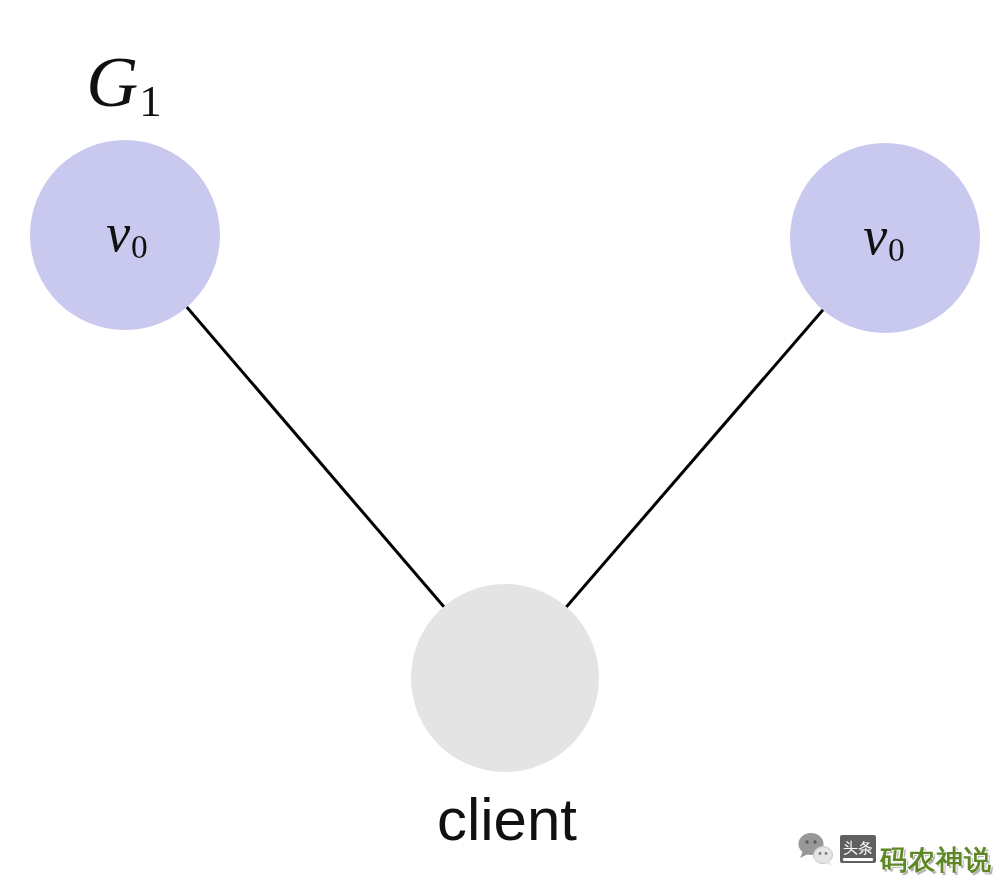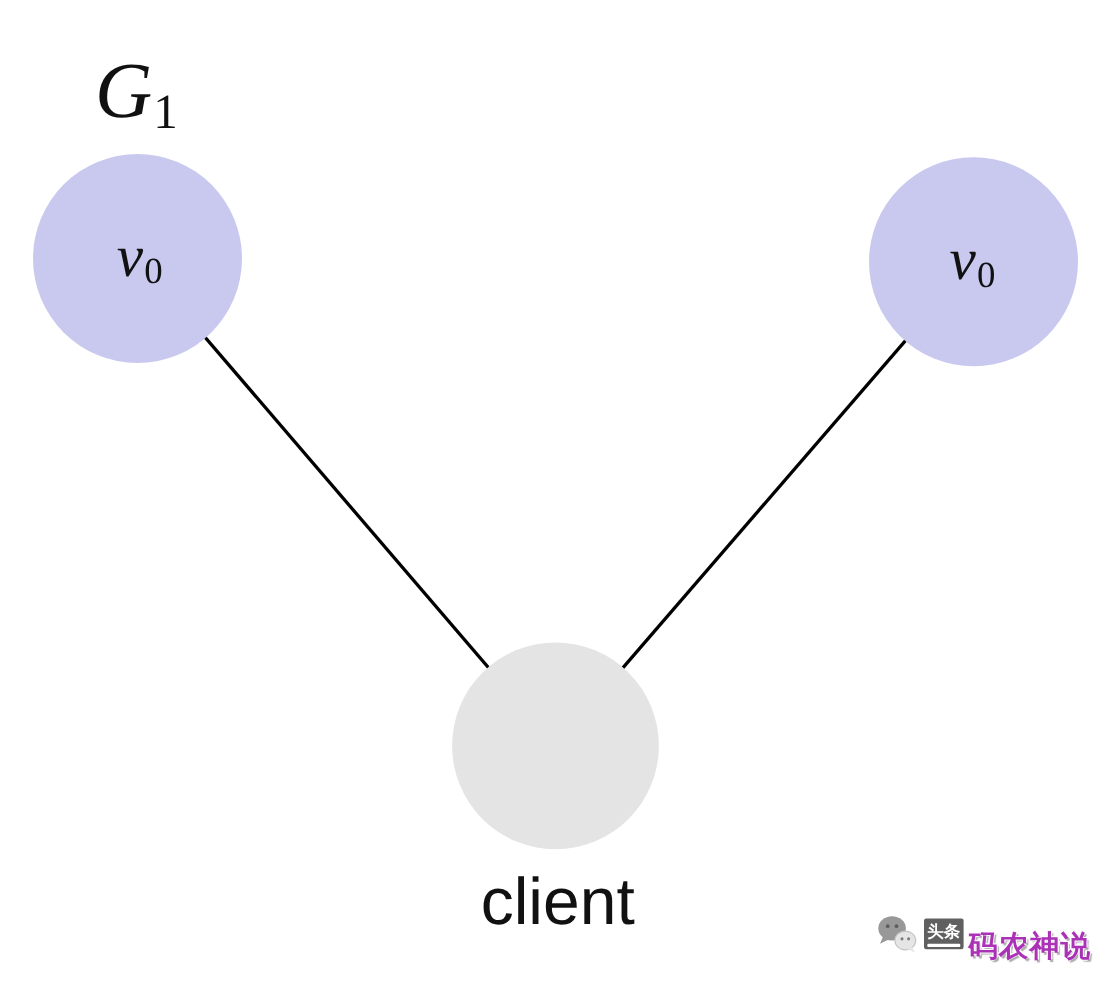--- a/index.html
+++ b/index.html
@@ -57,41 +57,41 @@
     bottom: 22px;
     display: flex;
     align-items: center;
     gap: 4px;
     opacity: 0.9;
   }
   .wm-badge {
     background: #4f4f4f;
     color: #ffffff;
     font-family: "Liberation Sans", sans-serif;
-    font-weight: bold;
+    font-weight: normal;
     font-size: 15px;
     line-height: 1;
     padding: 5px 3px 2px 3px;
     border-radius: 2px;
     position: relative;
     letter-spacing: 0px;
   }
   .wm-badge .underbar {
     display: block;
     height: 3px;
     background: #ffffff;
     margin-top: 3px;
     border-radius: 1px;
   }
   .wm-name {
     font-family: "Liberation Sans", sans-serif;
     font-weight: bold;
     font-size: 27px;
     line-height: 1;
-    color: #a21caf;
+    color: #4d7c0f;
     letter-spacing: 1px;
     text-shadow:
       -1px -1px 0 #ffffff,
        1px -1px 0 #ffffff,
       -1px  1px 0 #ffffff,
        2px  2px 1px rgba(90,90,90,0.55);
     margin-top: 24px;
   }
 </style>
 </head>

